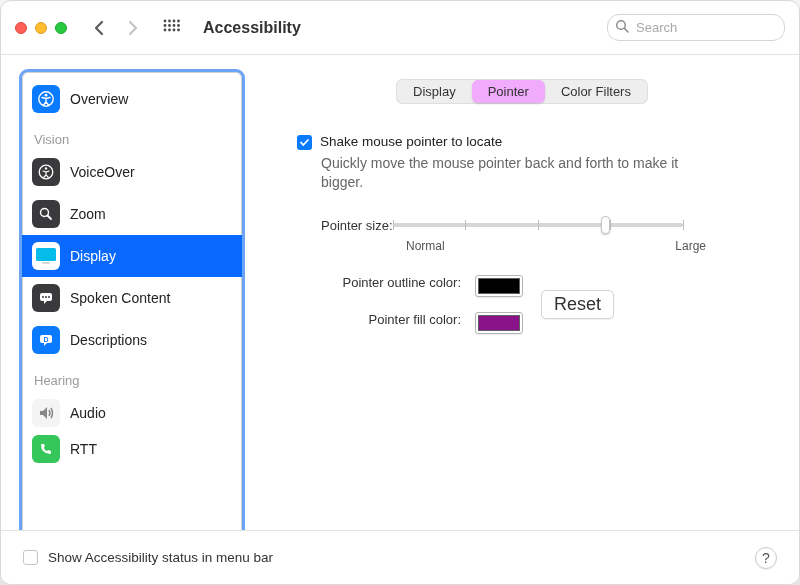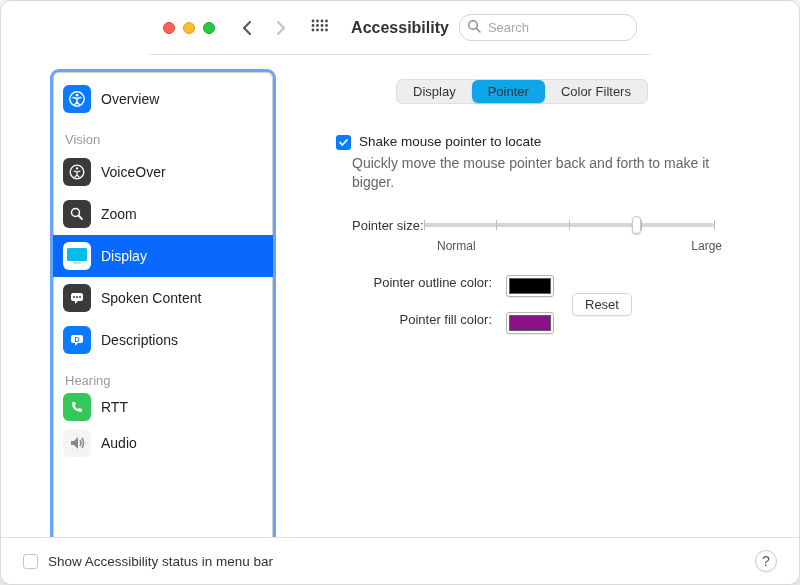--- a/index.html
+++ b/index.html
@@ -1,17 +1,17 @@
 <!DOCTYPE html>
 <html><head>
   <meta charset="utf-8">
   <style>
     * { box-sizing: border-box; margin: 0; padding: 0; font-family: -apple-system, "Helvetica Neue", Arial, sans-serif; }
     body { background: #fff; width: 800px; height: 585px; overflow: hidden; }
-    .window { width: 800px; height: 585px; background: #fff; border-radius: 11px; box-shadow: 0 12px 40px rgba(0,0,0,0.25); overflow: hidden; display: flex; flex-direction: column; position: relative; border: 1px solid #d9d9d9; align-items: center;}
+    .window { width: 800px; height: 585px; background: #fff; border-radius: 11px; box-shadow: 0 12px 40px rgba(0,0,0,0.25); overflow: hidden; display: flex; flex-direction: column; position: relative; border: 1px solid #d9d9d9;}
     .titlebar { height: 54px; display: flex; align-items: center; padding: 0 14px; border-bottom: 1px solid #e3e3e3; gap: 10px; }
     .traffic { display: flex; gap: 8px; margin-right: 10px;}
     .tl { width: 12px; height: 12px; border-radius: 50%; }
     .tl.red { background: #ff5f57; border: .5px solid #e1483e;}
     .tl.yellow { background: #febc2e; border:.5px solid #e1a028;}
     .tl.green { background: #28c840; border:.5px solid #18ac2c;}
     .nav-arrow { width: 24px; height: 24px; display: flex; align-items: center; justify-content: center; color: #888; font-size: 20px; }
     .nav-arrow.back { color: #5c5c5c; }
     .grid-btn { width: 22px; height: 22px; display:flex; align-items:center; justify-content:center; margin: 0 6px; }
     .title { font-size: 16px; font-weight: 600; color:#333; margin-left: 4px; flex:1;}
@@ -21,40 +21,40 @@
     .search-ico { position:absolute; left:8px; top:5px; color:#8e8e8e;}
     .body { flex:1; display:flex; padding: 14px 18px 0 18px; gap: 18px; position:relative; min-height:0;}
     .sidebar { width: 226px; border: 3px solid #6aa3f8; border-radius: 9px; background:#fff; box-shadow: inset 0 0 0 1px #d0d0d0; padding: 6px 0; overflow-y:auto; }
     .sb-item { display:flex; align-items:center; height:42px; padding: 0 10px; gap:10px; font-size:14px; color:#222;}
     .sb-item .ico { width:28px; height:28px; border-radius:6px; display:flex; align-items:center; justify-content:center; flex-shrink:0;}
     .sb-item.selected { background:#0969ff; color:#fff; }
     .sb-sect { font-size:13px; color:#9a9a9a; font-weight:500; padding:12px 12px 4px 12px;}
     .content { flex:1; display:flex; flex-direction:column; align-items:center; padding: 10px 18px 0 18px; min-width:0;}
     .seg { display:flex; background:#eee; border-radius:7px; padding:1px; box-shadow: inset 0 0 0 1px #dedede;}
     .seg-btn { padding: 4px 16px; font-size:13px; border-radius:6px; color:#333; }
-    .seg-btn.active { background:#0ea5e9; box-shadow: 0 1px 2px rgba(0,0,0,.15);}
+    .seg-btn.active { background:#f0abfc; box-shadow: 0 1px 2px rgba(0,0,0,.15);}
     .pane { width:100%; margin-top:30px; padding: 0 10px;}
-    .chk-row { display:flex; align-items:flex-start; gap:8px; margin-left:14px;}
+    .chk-row { display:flex; align-items:flex-start; gap:8px; margin-left:6px;}
     .chkbox { width:15px; height:15px; border-radius:3px; background:#0a7bff; display:flex; align-items:center; justify-content:center; margin-top:1px; flex-shrink:0;}
     .chk-lbl { font-size:13.5px; color:#222;}
     .chk-desc { font-size:14px; color:#666; margin: 4px 0 0 30px; max-width:370px; line-height:1.35;}
     .slider-row { display:flex; align-items:center; margin: 26px 0 0 30px;}
     .slider-lbl { font-size:13px; color:#333;}
     .slider-track { position:relative; flex:1; height:4px; background:#d6d6d6; border-radius:2px; max-width:290px;}
     .tick { position:absolute; top:-3px; width:1px; height:10px; background:#bdbdbd;}
     .thumb { position:absolute; top:-7px; width:9px; height:18px; background:#fff; border:1px solid #c7c7c7; border-radius:4px; box-shadow: 0 1px 2px rgba(0,0,0,.2);}
     .slider-legend { display:flex; justify-content:space-between; font-size:12px; color:#555; margin: 6px 0 0 115px; max-width:300px;}
     .swatch-sec { display:flex; align-items:flex-start; gap:14px; margin: 22px 0 0 0;}
     .swatch-labels { display:flex; flex-direction:column; align-items:flex-end; gap:22px; width:170px;}
     .swatch-labels span { font-size:13px; color:#333;}
     .swatches { display:flex; flex-direction:column; gap:15px;}
     .swatch { width:48px; height:22px; border:1px solid #b5b5b5; border-radius:3px; padding:2px; box-shadow: 0 1px 1px rgba(0,0,0,.08);}
     .swatch-inner { width:100%; height:100%; border:1px solid #5f5f5f;}
-    .reset-btn { align-self:center; padding: 3px 12px; font-size:13px; background:#fff; border:1px solid #d4d4d4; border-radius:5px; box-shadow: 0 1px 1px rgba(0,0,0,.06); color:#333; margin-left:4px;}
-    .footer { position:absolute; bottom:0; left:0; right:0; height:47px; border-top:1px solid #e3e3e3; display:flex; align-items:center; padding: 0 22px; background:#fff;}
+    .reset-btn { align-self:center; padding: 3px 12px; font-size:18px; background:#fff; border:1px solid #d4d4d4; border-radius:5px; box-shadow: 0 1px 1px rgba(0,0,0,.06); color:#333; margin-left:4px;}
+    .footer { position:absolute; bottom:0; left:0; right:0; height:54px; border-top:1px solid #e3e3e3; display:flex; align-items:center; padding: 0 22px; background:#fff;}
     .footer-chk { width:15px; height:15px; border-radius:3px; border:1px solid #c6c6c6; background:#fff; margin-right:10px;}
     .footer-lbl { font-size:13.5px; color:#333; flex:1;}
     .help { width:22px; height:22px; border-radius:50%; border:1px solid #cacaca; display:flex; align-items:center; justify-content:center; font-size:14px; color:#555; box-shadow:0 1px 1px rgba(0,0,0,.07);}
   </style>
 </head>
 <body>
 
 <div class="window">
 
   <div class="titlebar">
@@ -169,38 +169,38 @@
               <rect x="3" y="4" width="12" height="8" rx="2" fill="#fff"></rect>
               <path d="M7 12 L7 15 L10 12" fill="#fff"></path>
               <text x="9" y="10.5" font-size="7" font-weight="bold" fill="#0a7bff" text-anchor="middle">D</text>
             </svg>
         </div>
         <span>Descriptions</span>
       </div>
 
       <div class="sb-sect">Hearing</div>
 
-      <div class="sb-item" style="height:30px">
-        <div class="ico" style="background:#35c759">
-          <svg width="18" height="18" viewBox="0 0 18 18">
-              <path d="M5 4 Q4 4 4 5 Q4 13 13 14 Q14 14 14 13 L14 11 L11 10 L10 11 Q7 10 7 7 L8 6 L7 4 Z" fill="#fff"></path>
-            </svg>
-        </div>
-        <span>RTT</span>
-      </div>
-
       <div class="sb-item">
         <div class="ico" style="background:#f4f4f4">
           <svg width="20" height="20" viewBox="0 0 20 20">
               <path d="M4 8 L7 8 L11 4 V16 L7 12 H4 Z" fill="#888"></path>
               <path d="M13 7 Q15 10 13 13" stroke="#888" stroke-width="1.5" fill="none"></path>
               <path d="M15 5 Q18 10 15 15" stroke="#888" stroke-width="1.5" fill="none"></path>
             </svg>
         </div>
         <span>Audio</span>
+      </div>
+
+      <div class="sb-item" style="height:30px">
+        <div class="ico" style="background:#35c759">
+          <svg width="18" height="18" viewBox="0 0 18 18">
+              <path d="M5 4 Q4 4 4 5 Q4 13 13 14 Q14 14 14 13 L14 11 L11 10 L10 11 Q7 10 7 7 L8 6 L7 4 Z" fill="#fff"></path>
+            </svg>
+        </div>
+        <span>RTT</span>
       </div>
     </div>
 
     <div class="content">
       <div class="seg">
         <div class="seg-btn">Display</div>
         <div class="seg-btn active">Pointer</div>
         <div class="seg-btn">Color Filters</div>
       </div>
 

